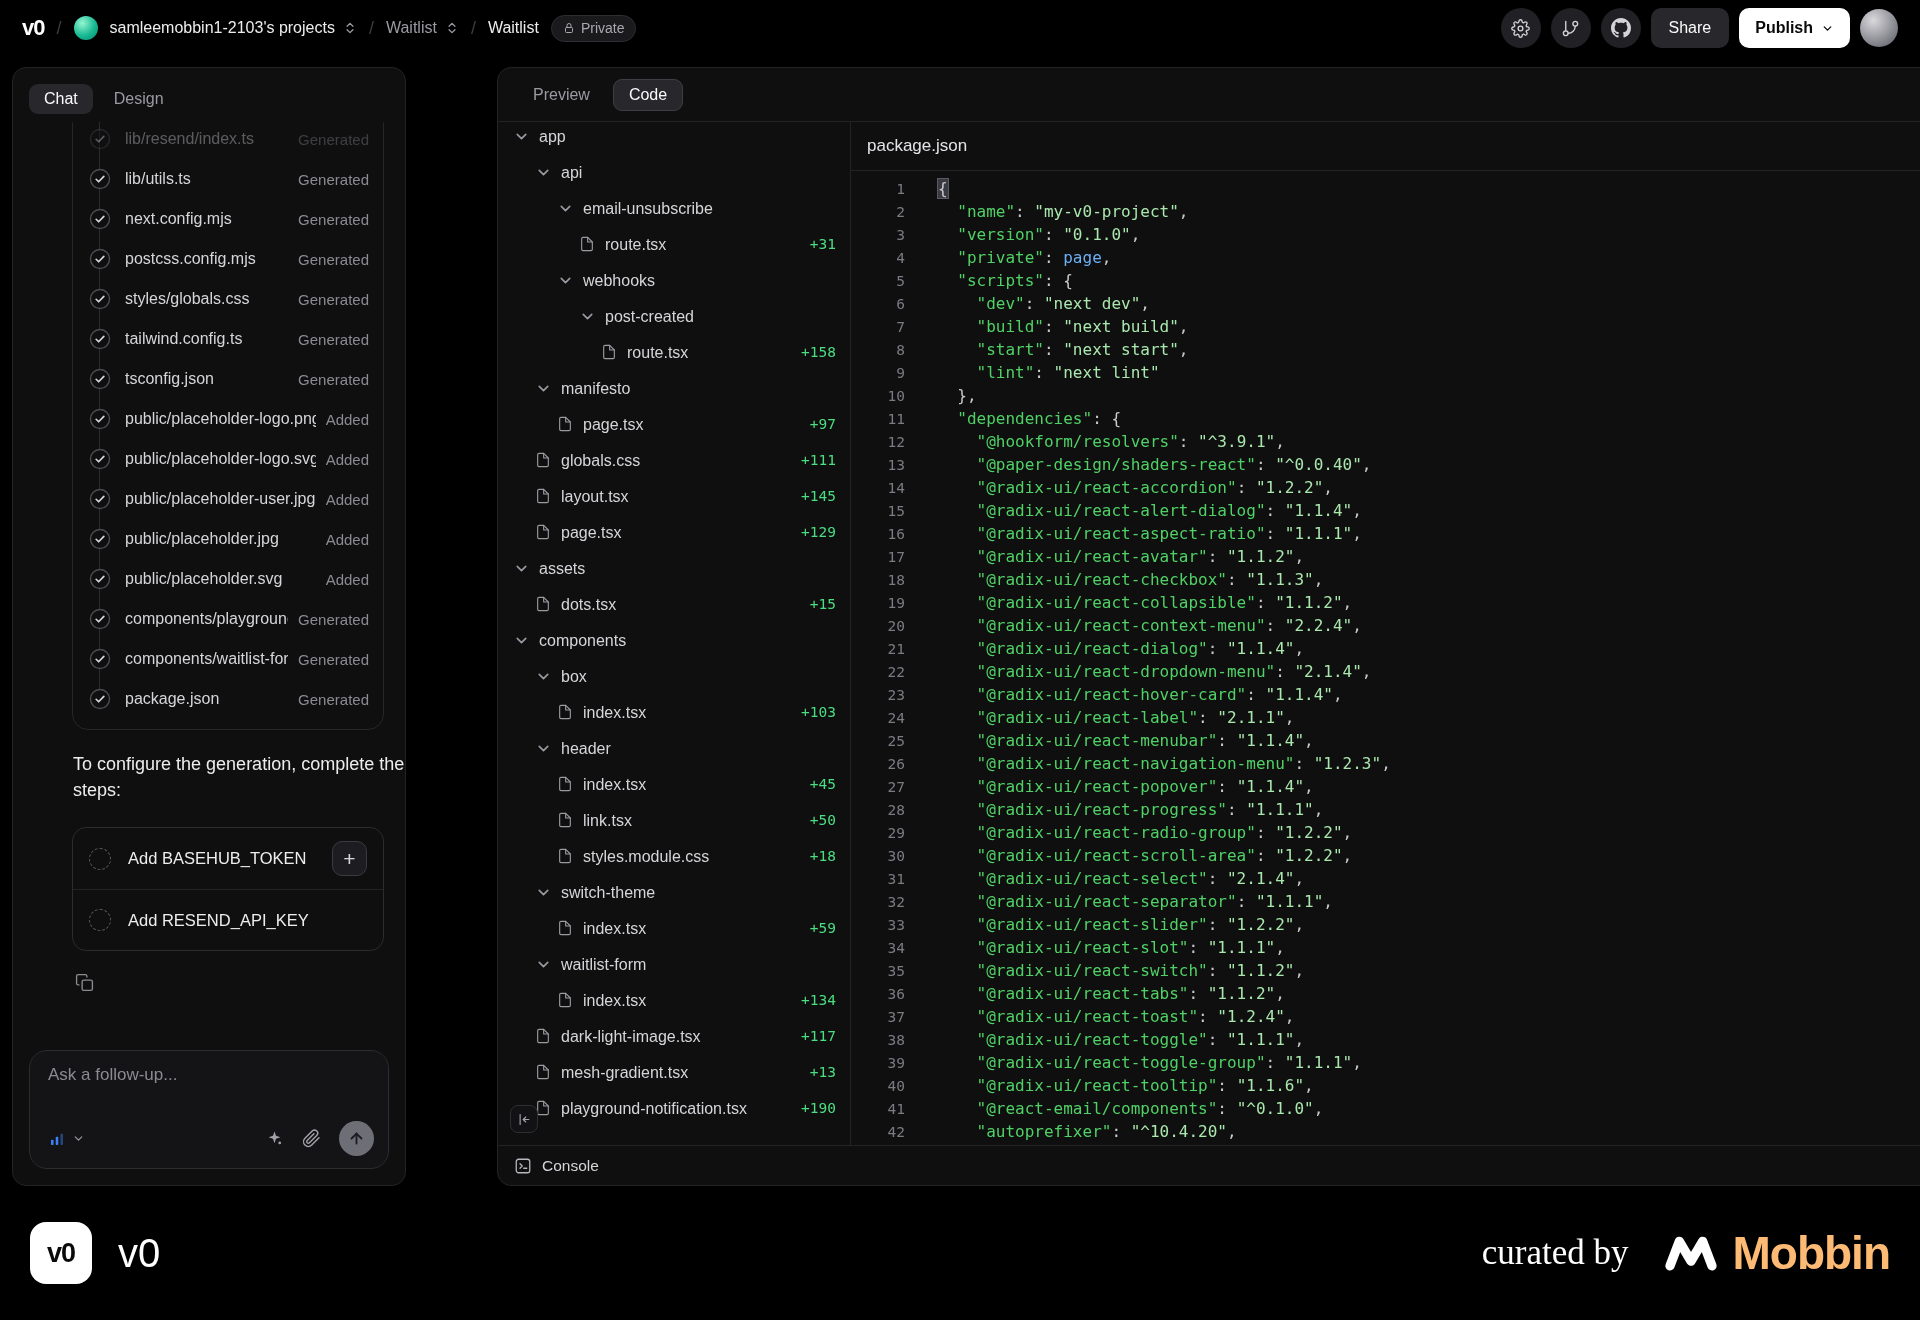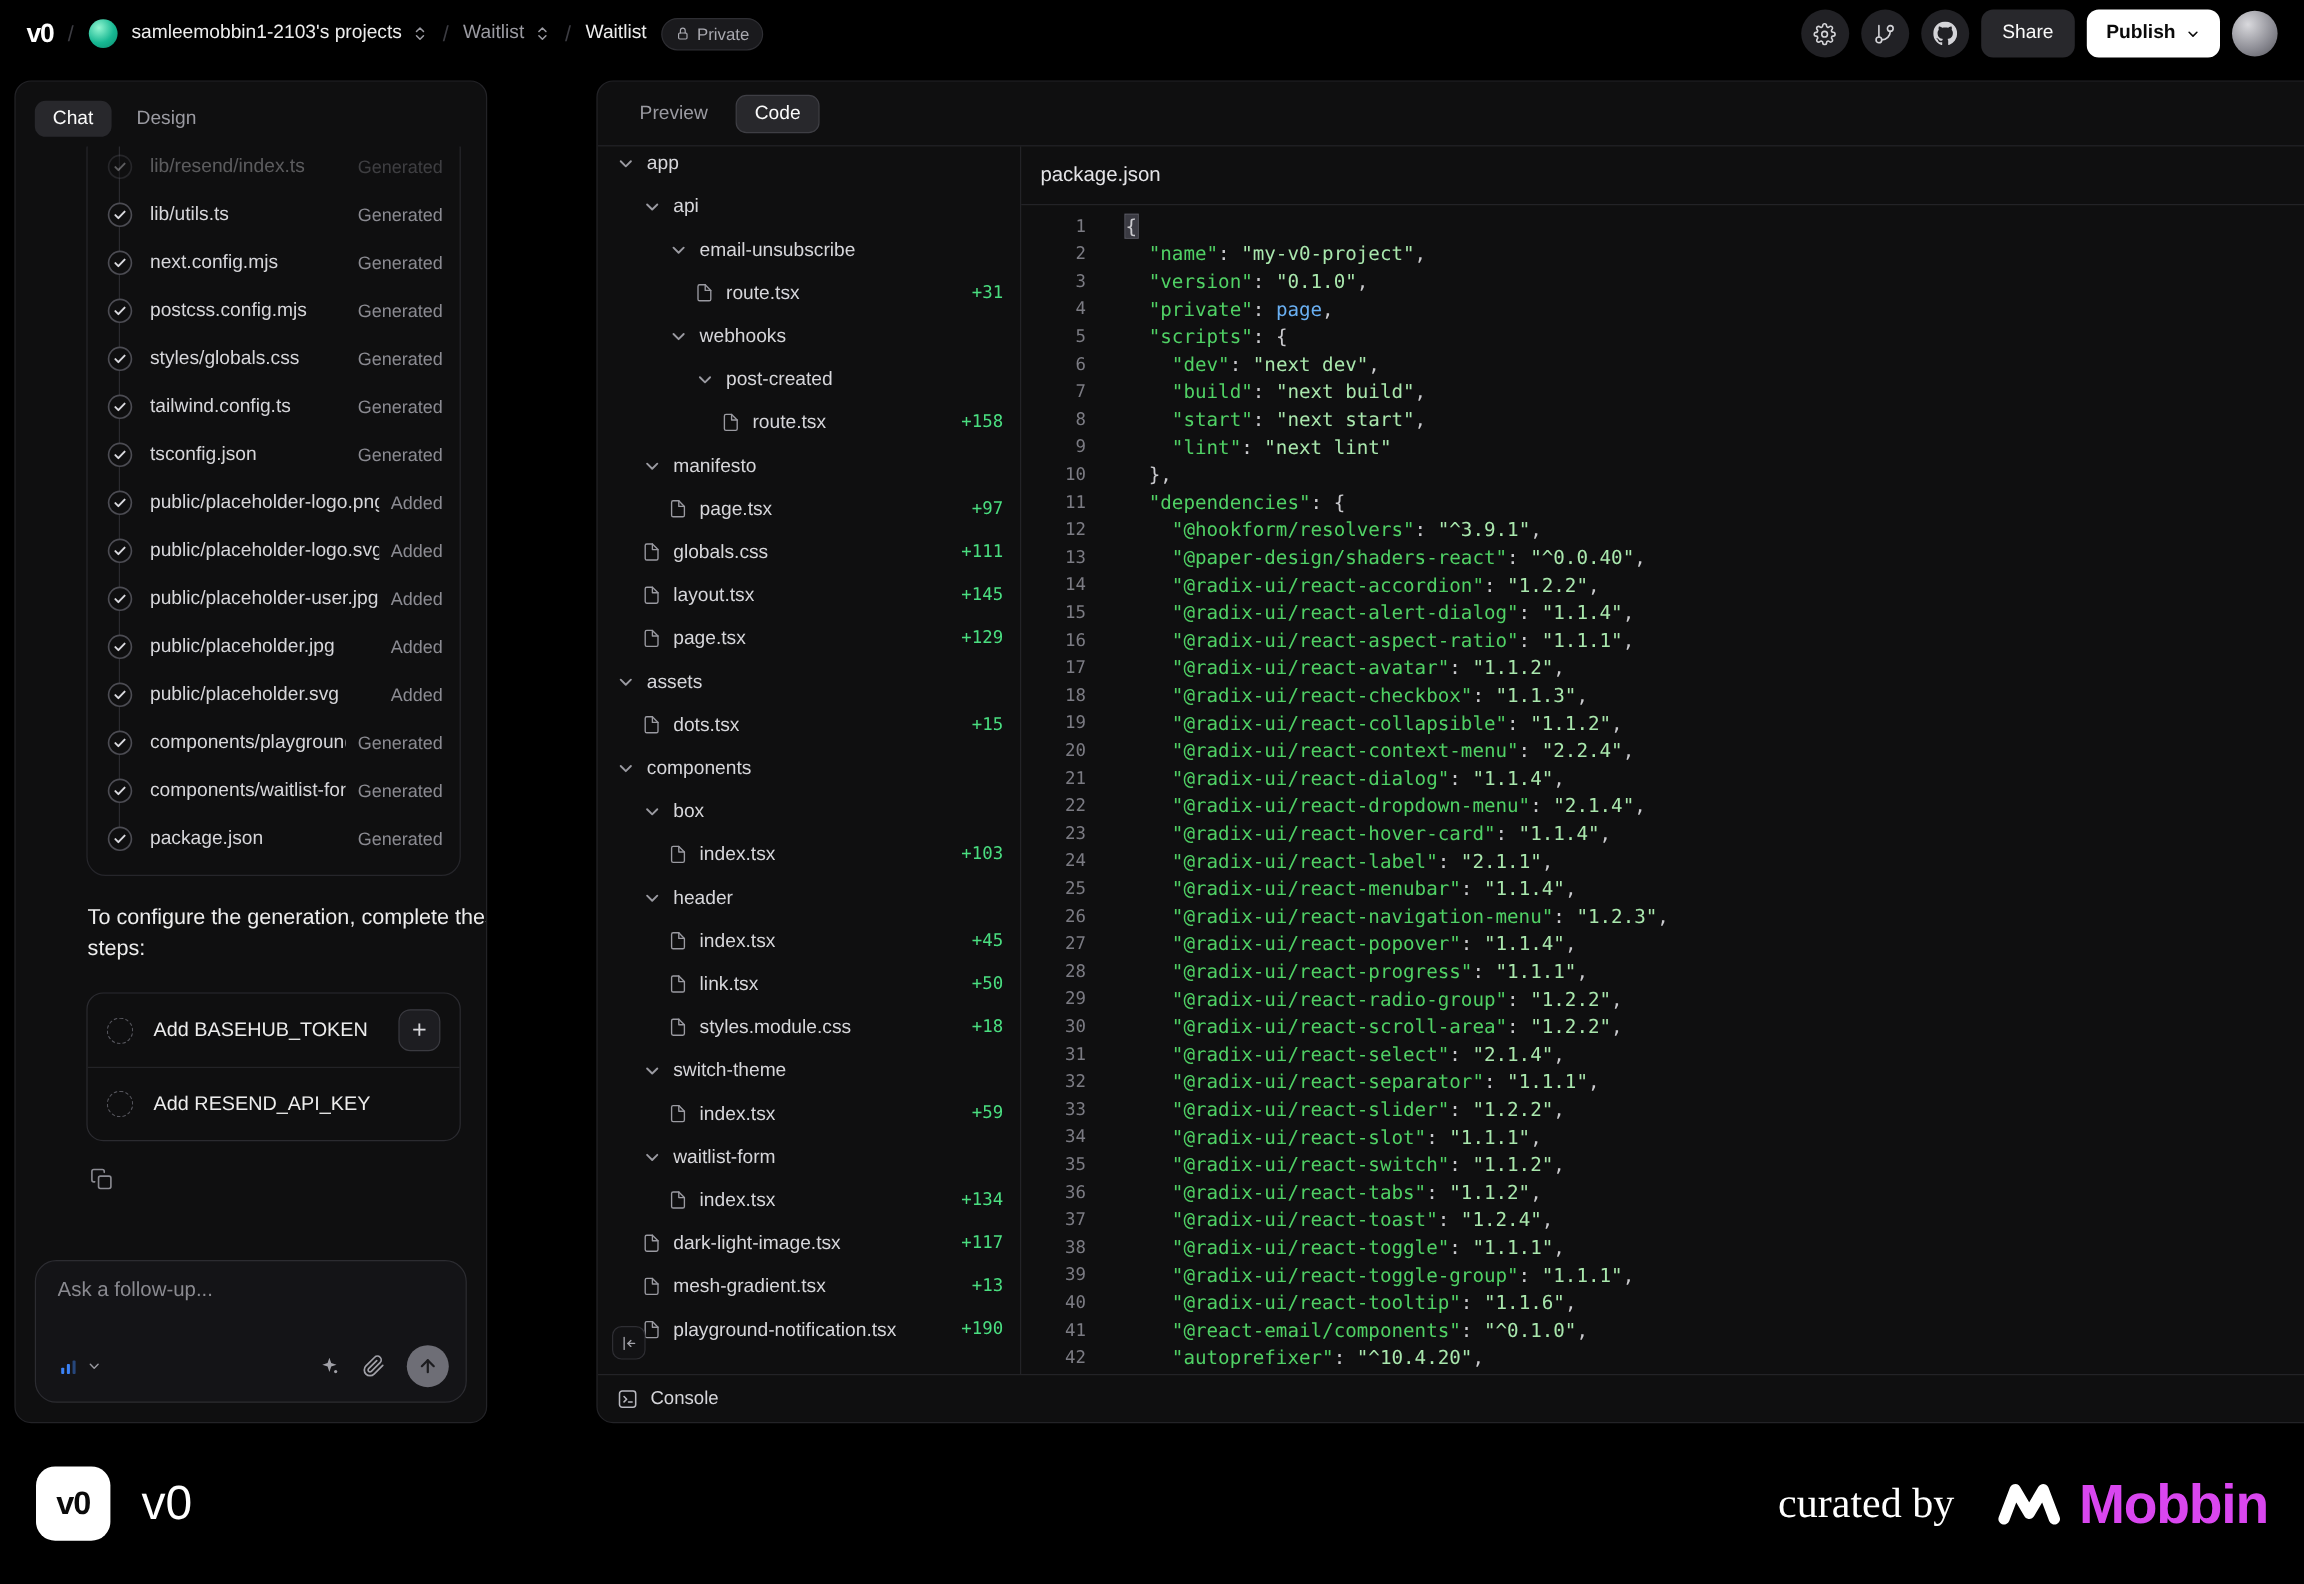--- a/index.html
+++ b/index.html
@@ -115,21 +115,21 @@
   .footer { position:absolute; left:0; top:1186px; width:100%; height:134px;
     display:flex; align-items:center; justify-content:space-between; padding:0 30px; }
   .footer-left { display:flex; align-items:center; gap:26px; }
   .v0-square { width:62px; height:62px; border-radius:16px; background:#fff; color:#0a0a0a;
     font-weight:800; font-size:27px; letter-spacing:-1px;
     display:flex; align-items:center; justify-content:center; }
   .footer-brand { font-size:40px; color:#fff; font-weight:500; }
   .footer-right { display:flex; align-items:center; gap:34px; }
   .curated { font-family:"Liberation Serif", serif; font-size:35px; color:#fff; }
   .mobbin { display:flex; align-items:center; gap:14px; }
-  .mobbin-word { font-size:46px; font-weight:700; letter-spacing:-1px; color:#d946ef; }
+  .mobbin-word { font-size:46px; font-weight:700; letter-spacing:-1px; color:#fdba74; }
 </style>
 </head>
 <body>
 
 <div class="topnav">
   <div class="nav-left">
     <span class="v0-logo">v0</span>
     <span class="sep">/</span>
     <span class="proj-avatar"></span>
     <span class="crumb white">samleemobbin1-2103's projects</span>

